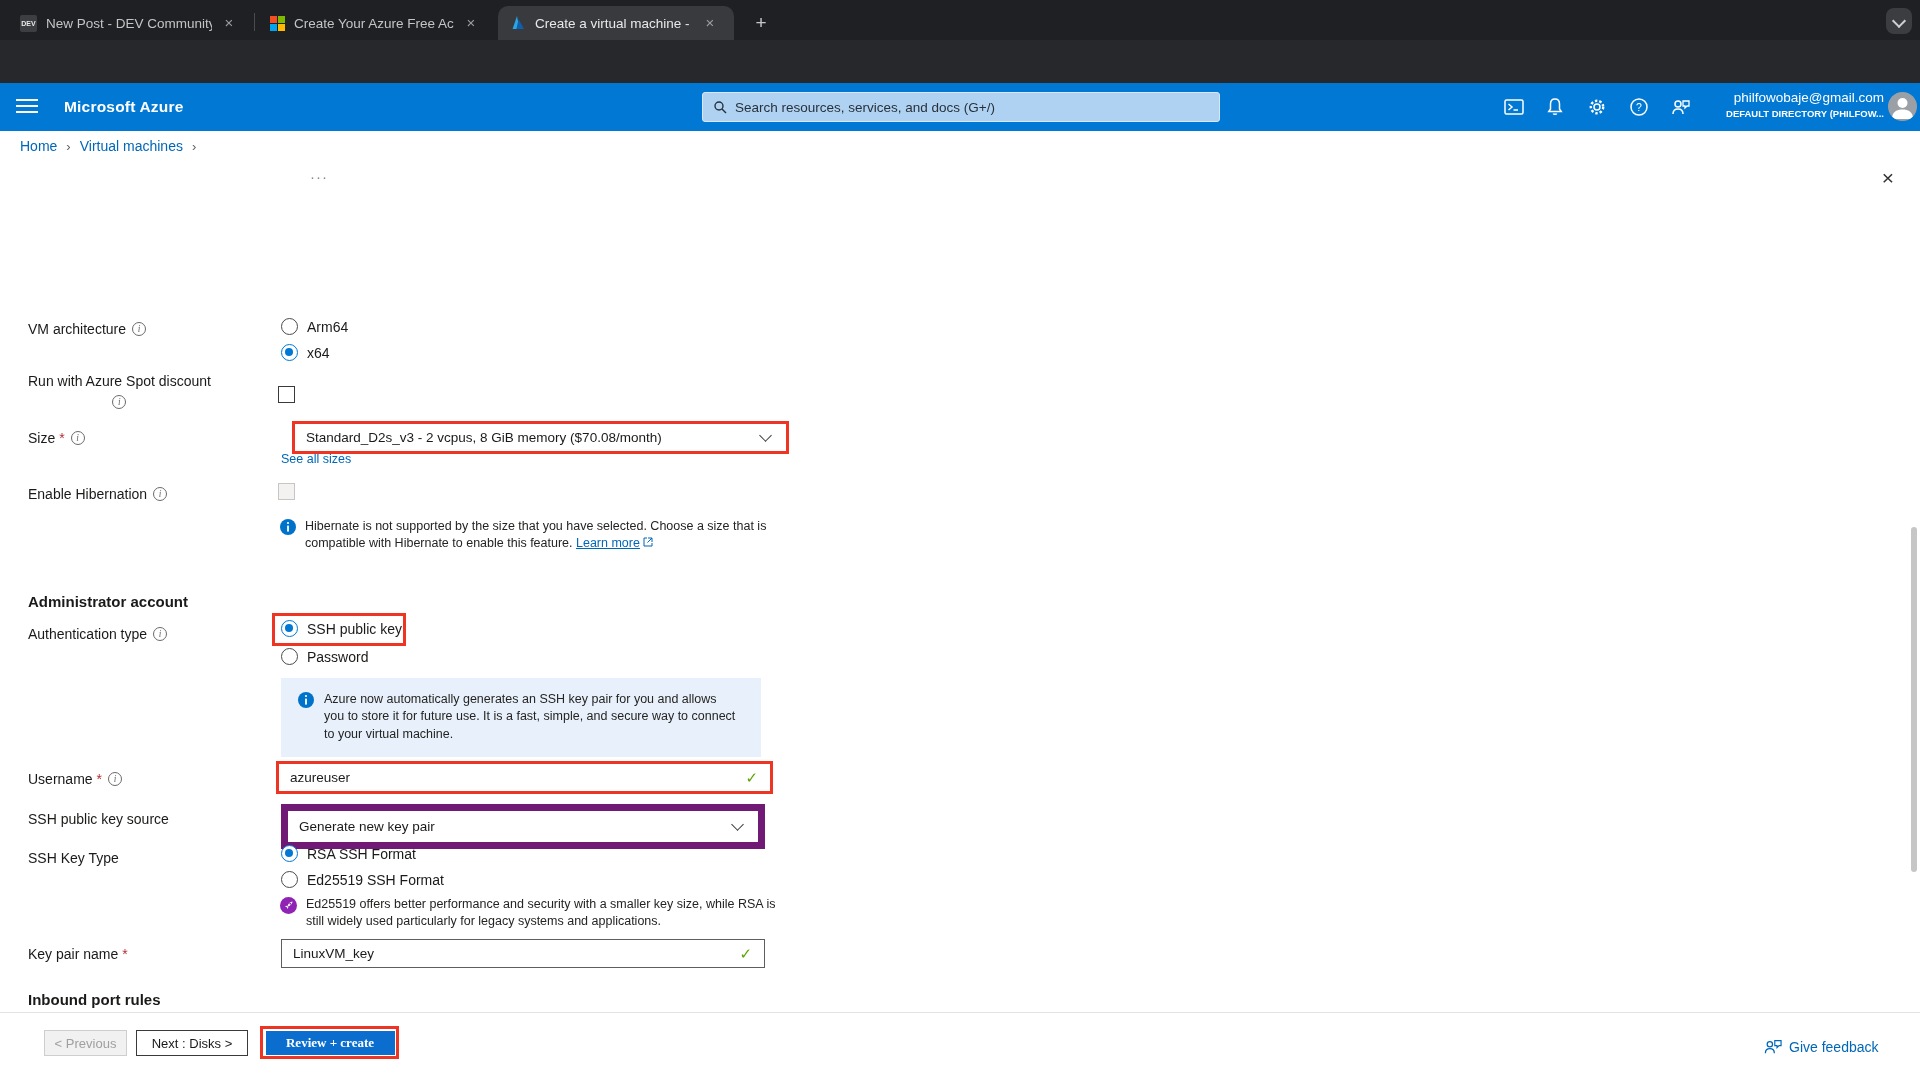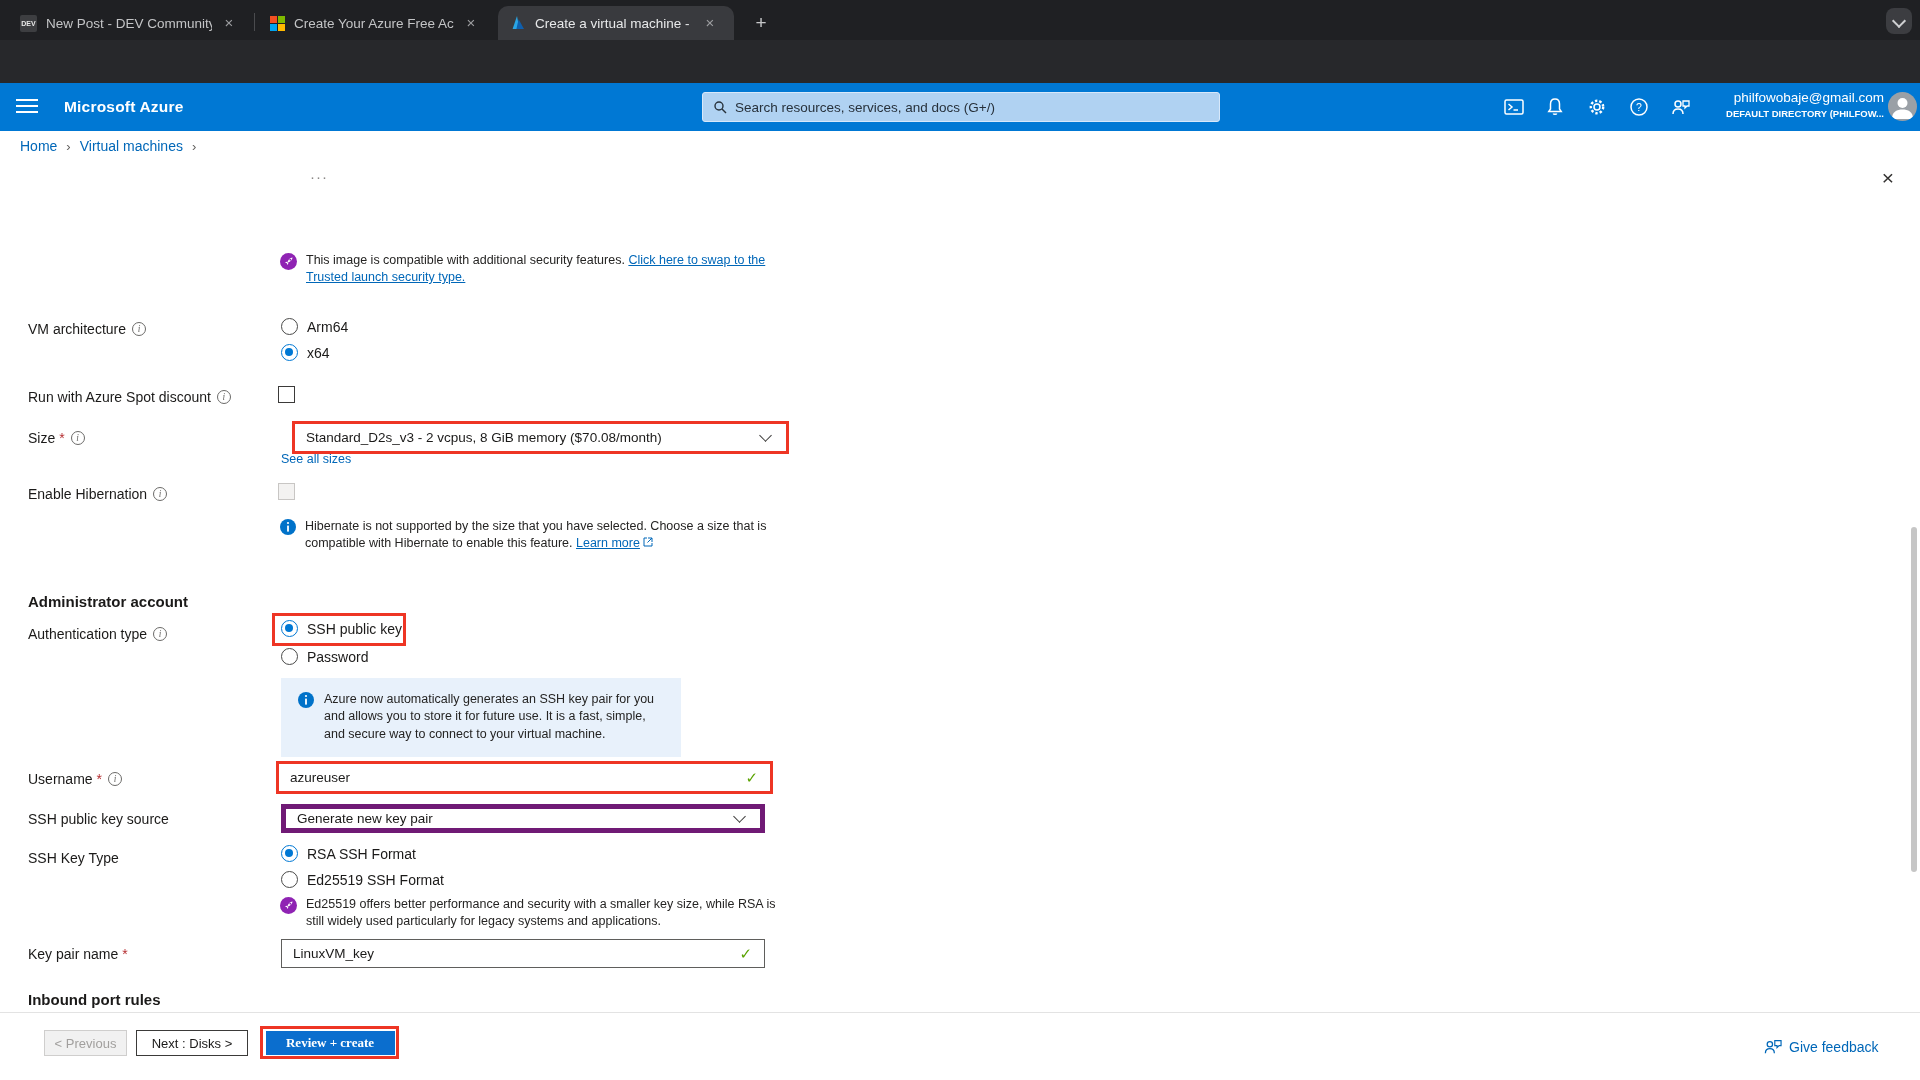--- a/index.html
+++ b/index.html
@@ -69,21 +69,21 @@
   .annot-red { border:3px solid #ee3524 !important; }
 
   .field { position:absolute; background:#fff; display:flex; align-items:center; }
   .field .f-text { font-size:13.5px; color:#1b1a19; margin-left:11px; flex:1; }
   .field input { border:none; outline:none; background:transparent; font-family:"Liberation Sans",sans-serif; font-size:13.5px; color:#1b1a19; margin-left:11px; flex:1; }
   .chev { width:9px; height:9px; border-right:1.5px solid #3b3a39; border-bottom:1.5px solid #3b3a39; transform:rotate(45deg); margin-right:16px; margin-top:-4px; flex:none; }
   .okcheck { color:#5aa300; font-size:15px; margin-right:12px; flex:none; }
   .link { color:#0067b8; text-decoration:none; font-size:12.5px; }
   .sec-head { position:absolute; left:28px; font-size:15px; font-weight:bold; color:#1b1a19; }
 
-  .infobox { position:absolute; left:281px; top:678px; width:400px; height:79px; background:#e8f1fb; display:flex; gap:10px; padding:13px 14px 0 17px; }
+  .infobox { position:absolute; left:281px; top:678px; width:480px; height:79px; background:#e8f1fb; display:flex; gap:10px; padding:13px 14px 0 17px; }
   .infobox .note-text { width:412px; }
 
   .divider { position:absolute; left:0; top:1012px; width:1920px; height:1px; background:#e3e3e3; }
   .btn { position:absolute; top:1030px; height:26px; font-size:13px; display:flex; align-items:center; justify-content:center; border:1px solid #3b3a39; background:#fff; color:#1b1a19; }
   .btn.disabled { background:#f1f1f1; border:1px solid #cfcecd; color:#a19f9d; }
   .review-wrap { position:absolute; left:260px; top:1026px; width:139px; height:33px; border:3px solid #ee3524; display:flex; align-items:center; justify-content:center; }
   .btn-primary { width:129px; height:24px; background:#0b6ece; color:#fff; font-size:13px; font-weight:bold; display:flex; align-items:center; justify-content:center; margin-left:1px;font-family:Liberation Serif, serif; }
   .feedback { position:absolute; left:1764px; top:1038px; display:flex; align-items:center; gap:7px; color:#0067b8; font-size:14px; }
 
   .scroll-thumb { position:absolute; left:1911px; top:527px; width:6px; height:345px; background:#c6c6c6; border-radius:3px; }
@@ -199,49 +199,35 @@
 
   <div class="crumb">
     <a href="#">Home</a>
     <span class="sep">›</span>
     <a href="#">Virtual machines</a>
     <span class="sep">›</span>
   </div>
   <div class="title-dots">···</div>
   <div class="blade-close">×</div>
 
-  <div class="note" style="left:280px;top:252px;">
-    <svg class="note-ic" width="17" height="17" viewBox="0 0 16 16">
-      <circle cx="8" cy="8" r="8" fill="#8f23b3"></circle>
-      <g transform="rotate(45 8 8)">
-          <path d="M8 2.6 C9.5 4.3 9.5 7.2 8 9.6 C6.5 7.2 6.5 4.3 8 2.6 Z" fill="#fff"></path>
-          <circle cx="8" cy="5.6" r="0.9" fill="#8f23b3"></circle>
-          <path d="M7 9.2 L6.2 11 L8 10.2 L9.8 11 L9 9.2" fill="#fff"></path>
-        </g>
-    </svg>
-    <div class="note-text" style="width:474px;">
-      <span>This image is compatible with additional security features.</span>
-      <a href="#"><span>Click here to swap to the Trusted launch security type.</span></a>
-    </div>
-  </div>
 
   <div class="lbl" style="top:321px;">
     <span>VM architecture</span>
       <span class="info-i">i</span>
   </div>
   <div class="radio-row" style="left:281px;top:318px;">
     <span class="radio"></span>
     <span>Arm64</span>
   </div>
   <div class="radio-row" style="left:281px;top:344px;">
     <span class="radio sel"></span>
     <span>x64</span>
   </div>
 
-  <div class="lbl" style="top:389px;">
+  <div class="lbl" style="top:373px;flex-direction:column;">
     <span>Run with Azure Spot discount</span>
       <span class="info-i">i</span>
   </div>
   <div class="chk" style="left:278px;top:386px;"></div>
 
   <div class="lbl" style="top:430px;">
     <span>Size</span>
       <span class="req">*</span>
       <span class="info-i">i</span>
   </div>
@@ -305,21 +291,21 @@
       <span class="info-i">i</span>
   </div>
   <div class="field annot-red" style="left:276px;top:761px;width:497px;height:33px;">
     <input type="text" value="azureuser" style="">
     <span class="okcheck">✓</span>
   </div>
 
   <div class="lbl" style="top:811px;">
     <span>SSH public key source</span>
   </div>
-  <div class="field" style="left:281px;top:804px;width:484px;height:29px;border:5px solid #701a75;">
+  <div class="field" style="left:281px;top:804px;width:484px;height:45px;border:7px solid #701a75;">
     <span class="f-text">Generate new key pair</span>
     <span class="chev"></span>
   </div>
 
   <div class="lbl" style="top:850px;">
     <span>SSH Key Type</span>
   </div>
   <div class="radio-row" style="left:281px;top:845px;">
     <span class="radio sel"></span>
     <span>RSA SSH Format</span>

